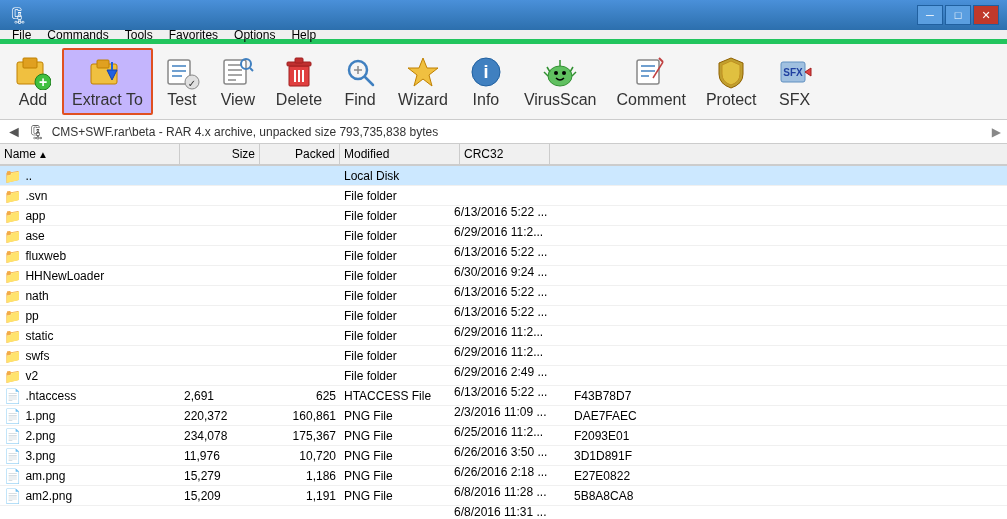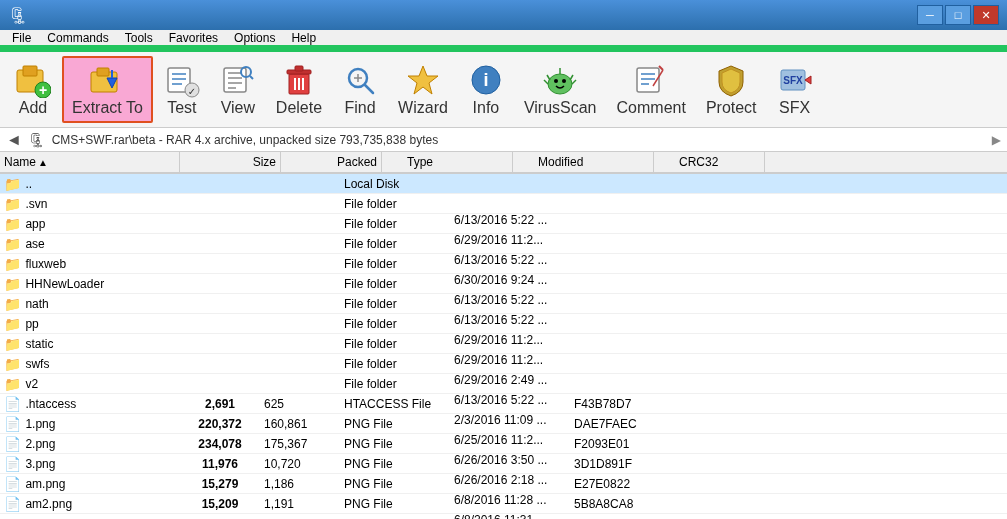--- a/index.html
+++ b/index.html
@@ -25,24 +25,24 @@
       color: white;
       font-size: 11px;
       cursor: pointer;
       display: flex; align-items: center; justify-content: center;
     }
     .title-btn.close { background: #c0392b; }
 
     
     .menu-bar {
       background: #f0f0f0;
-      height: 22px;
-      display: flex;
-      align-items: center;
-      border-bottom: 7px solid #22c55e;
+      height: 14px;
+      display: flex;
+      align-items: center;
+      border-bottom: 5px solid #22c55e;
       padding: 0 4px;
     }
     .menu-item {
       padding: 2px 8px;
       font-size: 12px;
       cursor: pointer;
       height: 100%;
       display: flex; align-items: center;
     }
 
@@ -59,21 +59,21 @@
       display: flex;
       flex-direction: column;
       align-items: center;
       padding: 4px 8px;
       cursor: pointer;
       border: 1px solid transparent;
       border-radius: 2px;
       min-width: 50px;
       background: transparent;
     }
-    .tool-btn.active { border: 2px solid #e05020; background: #f9a8d4; }
+    .tool-btn.active { border: 2px solid #e05020; background: #c4b5fd; }
     .tool-icon { width: 36px; height: 36px; display: flex; align-items: center; justify-content: center; font-size: 22px; }
     .tool-label { font-size: 16px; color: #333; margin-top: 1px; }
 
     
     .address-bar {
       background: white;
       border-bottom: 1px solid #ccc;
       padding: 3px 6px;
       display: flex;
       align-items: center;
@@ -93,21 +93,20 @@
     }
     .file-list-header {
       display: flex;
       background: #f0f0f0;
       border-bottom: 2px solid #ccc;
       height: 22px;
       align-items: center;
       position: sticky;
       top: 0;
       z-index: 10;
-      gap: 21px;
     }
     .col-header {
       padding: 2px 4px;
       font-size: 12px;
       font-weight: normal;
       border-right: 1px solid #ccc;
       cursor: pointer;
       white-space: nowrap;
       overflow: hidden;
       height: 100%;
@@ -130,22 +129,22 @@
     .file-row.local-disk { background: #cce8ff; }
 
     .file-cell {
       padding: 1px 4px;
       font-size: 12px;
       white-space: nowrap;
       overflow: hidden;
       text-overflow: ellipsis;
     }
     .file-cell.name { width: 180px; display: flex; align-items: center; gap: 4px; }
-    .file-cell.size { width: 80px; text-align: center; font-weight: bold; }
-    .file-cell.packed { width: 80px; }
+    .file-cell.size { width: 80px; text-align: left; }
+    .file-cell.packed { width: 80px; text-align: right; }
     .file-cell.type { width: 110px; }
     .file-cell.modified { width: 120px; margin-top: 33px; }
     .file-cell.crc32 { width: 90px; }
 
     .file-icon { font-size: 14px; flex-shrink: 0; }
     .folder-icon { color: #e8b800; }
 
     .main-content {
       display: flex;
       flex-direction: column;
@@ -348,23 +347,20 @@
       <div class="col-header col-name">
         <span>Name</span>
         <span class="sort-arrow">▲</span>
       </div>
       <div class="col-header col-size">
         <span>Size</span>
       </div>
       <div class="col-header col-packed">
         <span>Packed</span>
       </div>
-      <div class="col-header col-type">
-        <span>Type</span>
-      </div>
       <div class="col-header col-modified">
         <span>Modified</span>
       </div>
       <div class="col-header col-crc32">
         <span>CRC32</span>
       </div>
     </div>
 
     <div id="file-rows">
         <div class="file-row local-disk">

